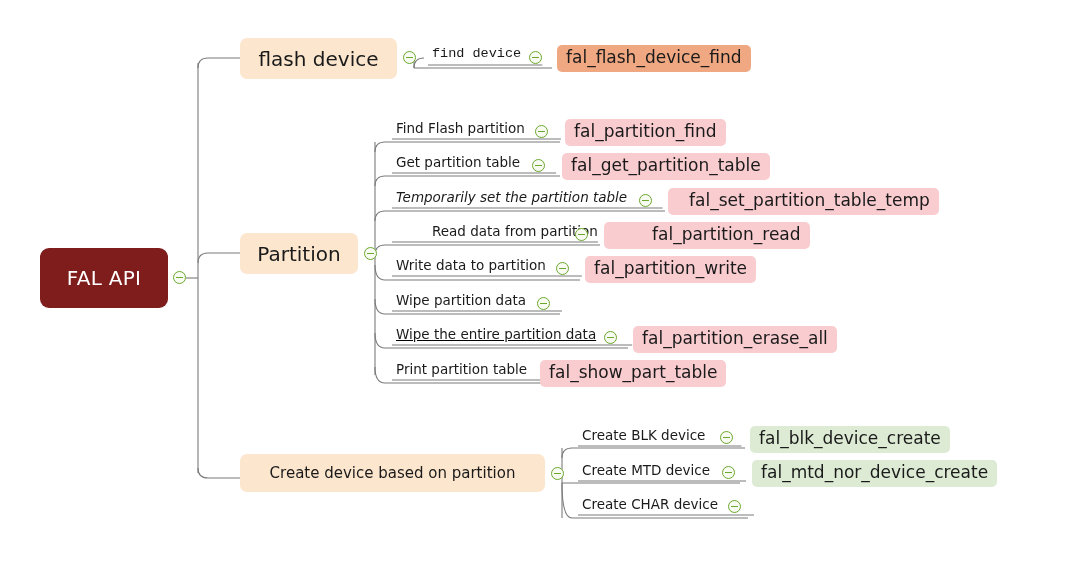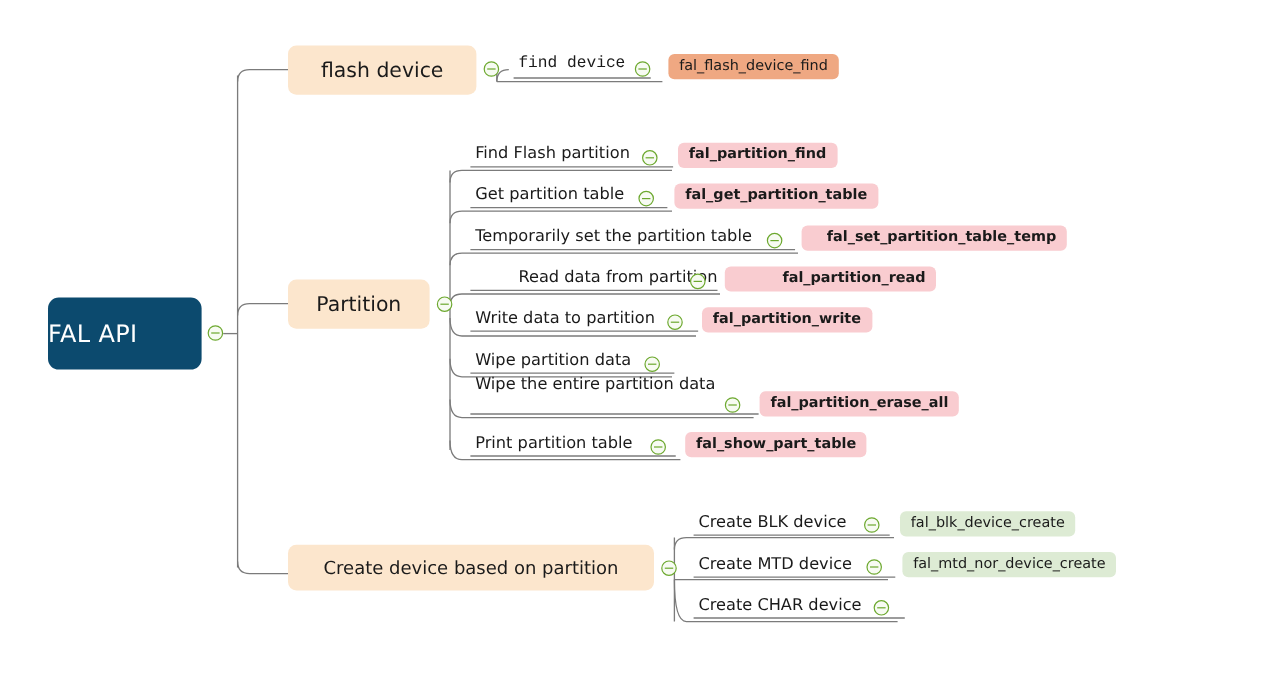--- a/index.html
+++ b/index.html
@@ -41,66 +41,66 @@
   .node {
     position: absolute;
     box-sizing: border-box;
     white-space: nowrap;
     display: flex;
     align-items: center;
   }
 
   
   .root-node {
-    background: #0c4a6e;
+    background: #7f1d1d;
     border-radius: 9px;
     color: #ffffff;
     font-size: 20px;
-    justify-content: flex-start;
+    justify-content: center;
     letter-spacing: 0.3px;
   }
 
   
   .topic-node {
     background: #FCE6CD;
     border-radius: 7px;
     color: #1a1a1a;
     font-size: 15px;
     justify-content: center;
     padding: 0 14px;
   }
   .topic-node.big {
-    font-size: 17px;
+    font-size: 20px;
   }
 
   
   .leaf-row {
     position: absolute;
     display: flex;
     align-items: center;
     white-space: nowrap;
   }
   .leaf-label {
     font-size: 13.5px;
     color: #1a1a1a;
     padding: 0 2px 2px 4px;
   }
 
   
   .api-chip {
     position: absolute;
     border-radius: 5px;
-    font-size: 12px;
+    font-size: 17px;
     color: #1a1a1a;
     padding: 3px 9px 4px 9px;
     white-space: nowrap;
     line-height: 1.15;
   }
   .api-chip.orange { background: #EFA882; }
-  .api-chip.pink   { background: #F9CCD0; font-weight: bold; }
+  .api-chip.pink   { background: #F9CCD0; }
   .api-chip.green  { background: #DDEBD4; }
 
   
   .collapse-icon {
     position: absolute;
     width: 13px;
     height: 13px;
     border-radius: 50%;
     border: 1.3px solid #6CA82E;
     background: #f7fbf2;
@@ -196,21 +196,21 @@
   </div>
   <div class="collapse-icon" style="left:535px; top:125px;"></div>
   <div class="api-chip pink" style="left:565px; top:119px;">fal_partition_find</div>
 
   <div class="leaf-row" style="left:392px; top:154px;">
     <span class="leaf-label">Get partition table</span>
   </div>
   <div class="collapse-icon" style="left:532px; top:159px;"></div>
   <div class="api-chip pink" style="left:562px; top:153px;">fal_get_partition_table</div>
 
-  <div class="leaf-row" style="left:392px; top:189px;">
+  <div class="leaf-row" style="left:392px; top:189px;font-style:italic;">
     <span class="leaf-label">Temporarily set the partition table</span>
   </div>
   <div class="collapse-icon" style="left:639px; top:194px;"></div>
   <div class="api-chip pink" style="left:668px; top:188px;padding-left:21px;">fal_set_partition_table_temp</div>
 
   <div class="leaf-row" style="left:392px; top:223px;margin-left:36px;">
     <span class="leaf-label">Read data from partition</span>
   </div>
   <div class="collapse-icon" style="left:575px; top:228px;"></div>
   <div class="api-chip pink" style="left:604px; top:222px;padding-left:48px;">fal_partition_read</div>
@@ -219,31 +219,31 @@
     <span class="leaf-label">Write data to partition</span>
   </div>
   <div class="collapse-icon" style="left:556px; top:262px;"></div>
   <div class="api-chip pink" style="left:585px; top:256px;">fal_partition_write</div>
 
   <div class="leaf-row" style="left:392px; top:292px;">
     <span class="leaf-label">Wipe partition data</span>
   </div>
   <div class="collapse-icon" style="left:537px; top:297px;"></div>
 
-  <div class="leaf-row" style="left:392px; top:312px;">
+  <div class="leaf-row" style="left:392px; top:326px;text-decoration:underline;">
     <span class="leaf-label">Wipe the entire partition data</span>
   </div>
   <div class="collapse-icon" style="left:604px; top:331px;"></div>
   <div class="api-chip pink" style="left:633px; top:326px;">fal_partition_erase_all</div>
 
   <div class="leaf-row" style="left:392px; top:361px;">
     <span class="leaf-label">Print partition table</span>
   </div>
   <div class="collapse-icon" style="left:542px; top:366px;"></div>
-  <div class="api-chip pink" style="left:571px; top:360px;">fal_show_part_table</div>
+  <div class="api-chip pink" style="left:540px; top:360px;">fal_show_part_table</div>
 
   <div class="node topic-node" style="left:240px; top:454px; width:305px; height:38px;align-items:center;">
     <span>Create device based on partition</span>
   </div>
   <div class="collapse-icon" style="left:551px; top:467px;"></div>
 
   <div class="leaf-row" style="left:578px; top:427px;">
     <span class="leaf-label">Create BLK device</span>
   </div>
   <div class="collapse-icon" style="left:720px; top:431px;"></div>

